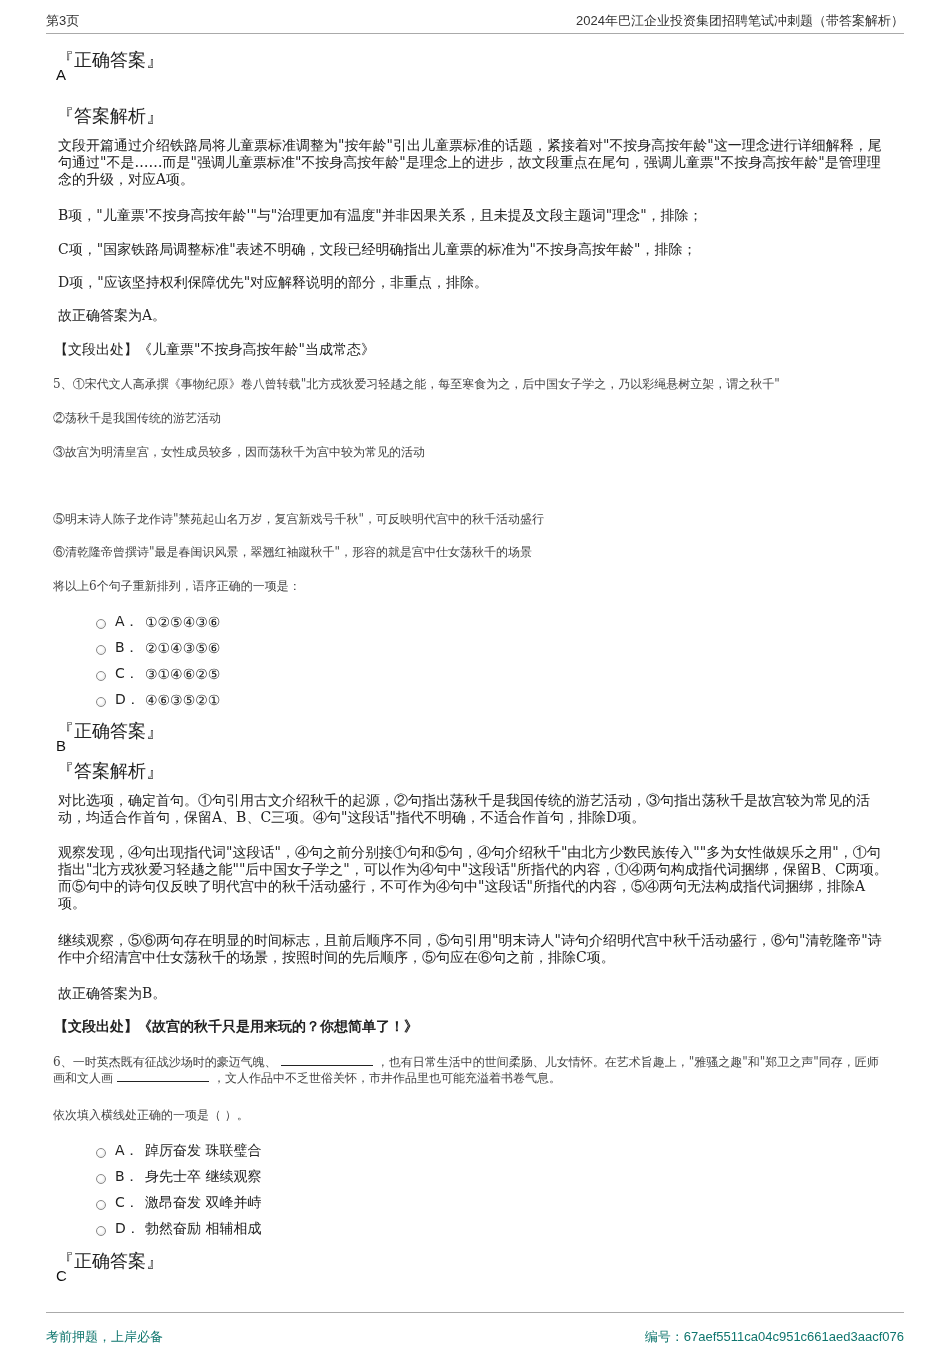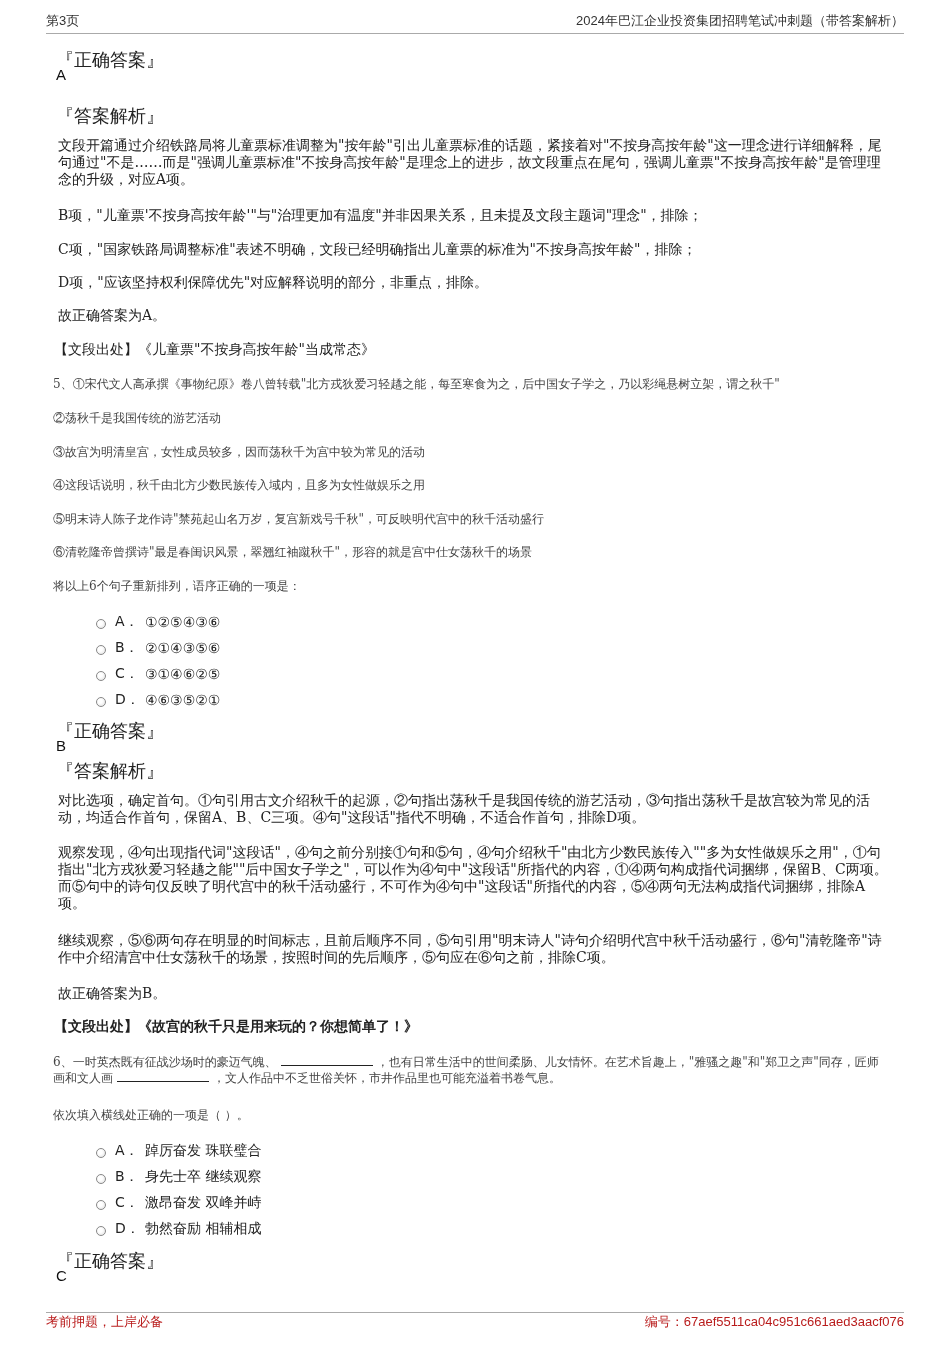--- a/index.html
+++ b/index.html
@@ -1,20 +1,20 @@
 <!DOCTYPE html>
 <html><head>
   <meta charset="utf-8">
   <style>
     * { box-sizing: border-box; margin: 0; padding: 0; }
     html, body { width: 950px; height: 1345px; background: #ffffff; overflow: hidden; }
     body { font-family: "DejaVu Serif", "Liberation Serif", serif; color: #222; position: relative; }
     .page { position: relative; width: 950px; height: 1043px; }
     .header { position: absolute; left: 46px; right: 46px; top: 12px; height: 22px; border-bottom: 1px solid #aaa; display: flex; justify-content: space-between; align-items: flex-end; padding-bottom: 3px; font-family: "Liberation Sans", sans-serif; font-size: 13px; color: #333; }
-    .footer { position: absolute; left: 46px; right: 46px; top: 1312px; height: 22px; border-top: 1px solid #aaa; display: flex; justify-content: space-between; align-items: flex-start; padding-top: 0; font-family: "Liberation Sans", sans-serif; font-size: 13px; color: #b91c1c; }
+    .footer { position: absolute; left: 46px; right: 46px; top: 1312px; height: 22px; border-top: 1px solid #aaa; display: flex; justify-content: space-between; align-items: flex-start; padding-top: 15px; font-family: "Liberation Sans", sans-serif; font-size: 13px; color: #0f766e; }
     .blk { position: absolute; left: 56px; width: 840px; }
     .label { font-size: 18px; color: #222; }
     .ans { font-family: "Liberation Sans", sans-serif; font-size: 15px; color: #111; }
     .p { font-size: 14px; line-height: 17px; color: #222; }
     .small { font-size: 12px; line-height: 16px; color: #444; }
     .opt { position: absolute; left: 96px; display: flex; align-items: center; font-size: 14px; color: #222; height: 20px; }
     .radio { width: 10px; height: 10px; border: 1px solid #888; border-radius: 50%; background: radial-gradient(circle at 40% 40%, #fff 30%, #ddd 100%); margin-right: 9px; margin-top: 4px; }
     .opt-letter { font-family: "DejaVu Sans", sans-serif; width: 30px; }
     .blank { display: inline-block; width: 92px; border-bottom: 1px solid #222; height: 12px; vertical-align: baseline; margin: 0 4px; }
   </style>
@@ -34,21 +34,20 @@
   <div class="blk p" style="top:137px; left:58px; width:830px;">文段开篇通过介绍铁路局将儿童票标准调整为"按年龄"引出儿童票标准的话题，紧接着对"不按身高按年龄"这一理念进行详细解释，尾句通过"不是……而是"强调儿童票标准"不按身高按年龄"是理念上的进步，故文段重点在尾句，强调儿童票"不按身高按年龄"是管理理念的升级，对应A项。</div>
   <div class="blk p" style="top:207px; left:58px;">B项，"儿童票'不按身高按年龄'"与"治理更加有温度"并非因果关系，且未提及文段主题词"理念"，排除；</div>
   <div class="blk p" style="top:241px; left:58px;">C项，"国家铁路局调整标准"表述不明确，文段已经明确指出儿童票的标准为"不按身高按年龄"，排除；</div>
   <div class="blk p" style="top:274px; left:58px;">D项，"应该坚持权利保障优先"对应解释说明的部分，非重点，排除。</div>
   <div class="blk p" style="top:307px; left:58px;">故正确答案为A。</div>
   <div class="blk p" style="top:341px; left:54px;">【文段出处】《儿童票"不按身高按年龄"当成常态》</div>
 
   <div class="blk small" style="top:376px; left:53px;">5、①宋代文人高承撰《事物纪原》卷八曾转载"北方戎狄爱习轻趫之能，每至寒食为之，后中国女子学之，乃以彩绳悬树立架，谓之秋千"</div>
   <div class="blk small" style="top:410px; left:53px;">②荡秋千是我国传统的游艺活动</div>
   <div class="blk small" style="top:444px; left:53px;">③故宫为明清皇宫，女性成员较多，因而荡秋千为宫中较为常见的活动</div>
-  <div class="blk small" style="top:477px; left:53px;">④这段话说明，秋千由北方少数民族传入域内，且多为女性做娱乐之用</div>
   <div class="blk small" style="top:511px; left:53px;">⑤明末诗人陈子龙作诗"禁苑起山名万岁，复宫新戏号千秋"，可反映明代宫中的秋千活动盛行</div>
   <div class="blk small" style="top:544px; left:53px;">⑥清乾隆帝曾撰诗"最是春闺识风景，翠翘红袖蹴秋千"，形容的就是宫中仕女荡秋千的场景</div>
   <div class="blk small" style="top:578px; left:53px;">将以上6个句子重新排列，语序正确的一项是：</div>
 
   <div class="opt" style="top:612px;">
     <span class="radio"></span>
     <span class="opt-letter">A．</span>
     <span>①②⑤④③⑥</span>
   </div>
   <div class="opt" style="top:638px;">

